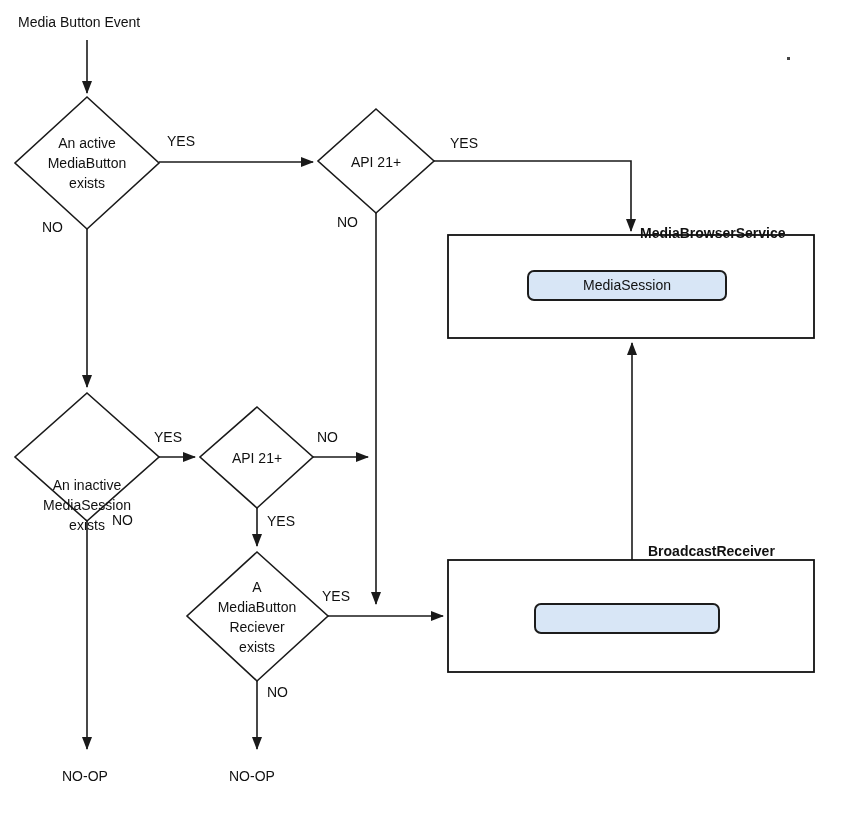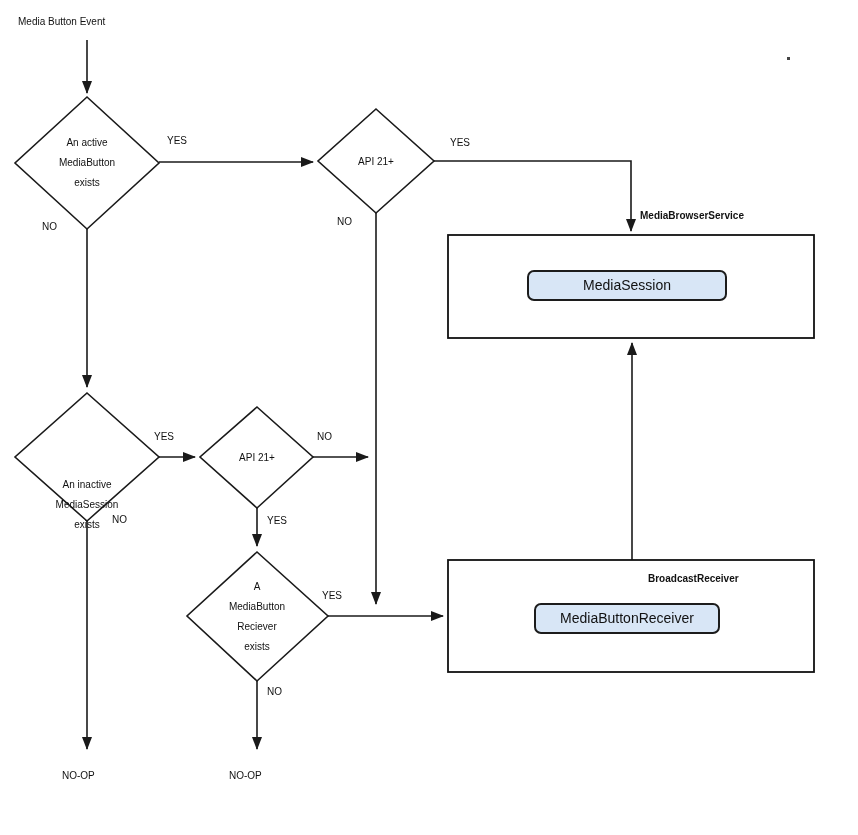--- a/index.html
+++ b/index.html
@@ -1,19 +1,19 @@
 <!DOCTYPE html>
 <html><head>
 <meta charset="utf-8">
 <style>
   html,body{margin:0;padding:0;background:#fff;}
   #stage{position:relative;width:858px;height:835px;background:#ffffff;overflow:hidden;
          font-family:"Liberation Sans", sans-serif;color:#111;}
   #flow-svg{position:absolute;left:0;top:0;}
-  .lbl{position:absolute;font-size:10px;line-height:16px;color:#111;white-space:nowrap;}
+  .lbl{position:absolute;font-size:14px;line-height:16px;color:#111;white-space:nowrap;}
   .c{text-align:center;white-space:pre-line;line-height:20px;}
   .b{font-weight:bold;}
   .nodetext{position:absolute;text-align:center;font-size:14px;}
   .dot{position:absolute;width:3px;height:3px;background:#444;}
 </style>
 </head>
 <body>
 
 <div id="stage">
 
@@ -77,23 +77,22 @@
   <div class="lbl" style="left:42px;top:219px;">NO</div>
   <div class="lbl" style="left:450px;top:135px;">YES</div>
   <div class="lbl" style="left:337px;top:214px;">NO</div>
   <div class="lbl" style="left:154px;top:429px;">YES</div>
   <div class="lbl" style="left:112px;top:512px;">NO</div>
   <div class="lbl" style="left:267px;top:513px;">YES</div>
   <div class="lbl" style="left:317px;top:429px;">NO</div>
   <div class="lbl" style="left:322px;top:588px;">YES</div>
   <div class="lbl" style="left:267px;top:684px;">NO</div>
 
-  <div class="lbl b" style="left:640px;top:208px;">MediaBrowserService</div>
-  <div class="lbl b" style="left:648px;top:571px;">BroadcastReceiver</div>
+  <div class="lbl b" style="left:640px;top:225px;">MediaBrowserService</div>
+  <div class="lbl b" style="left:648px;top:543px;">BroadcastReceiver</div>
 
   <div class="nodetext" style="left:528px;top:271px;width:198px;line-height:29px;">MediaSession</div>
-  <div class="nodetext" style="left:535px;top:604px;width:184px;line-height:29px;">MediaButtonReceiver</div>
 
   <div class="lbl" style="left:62px;top:768px;">NO-OP</div>
   <div class="lbl" style="left:229px;top:768px;">NO-OP</div>
 
   <div class="dot" style="left:787px;top:57px;"></div>
 </div>
 
 </body></html>

